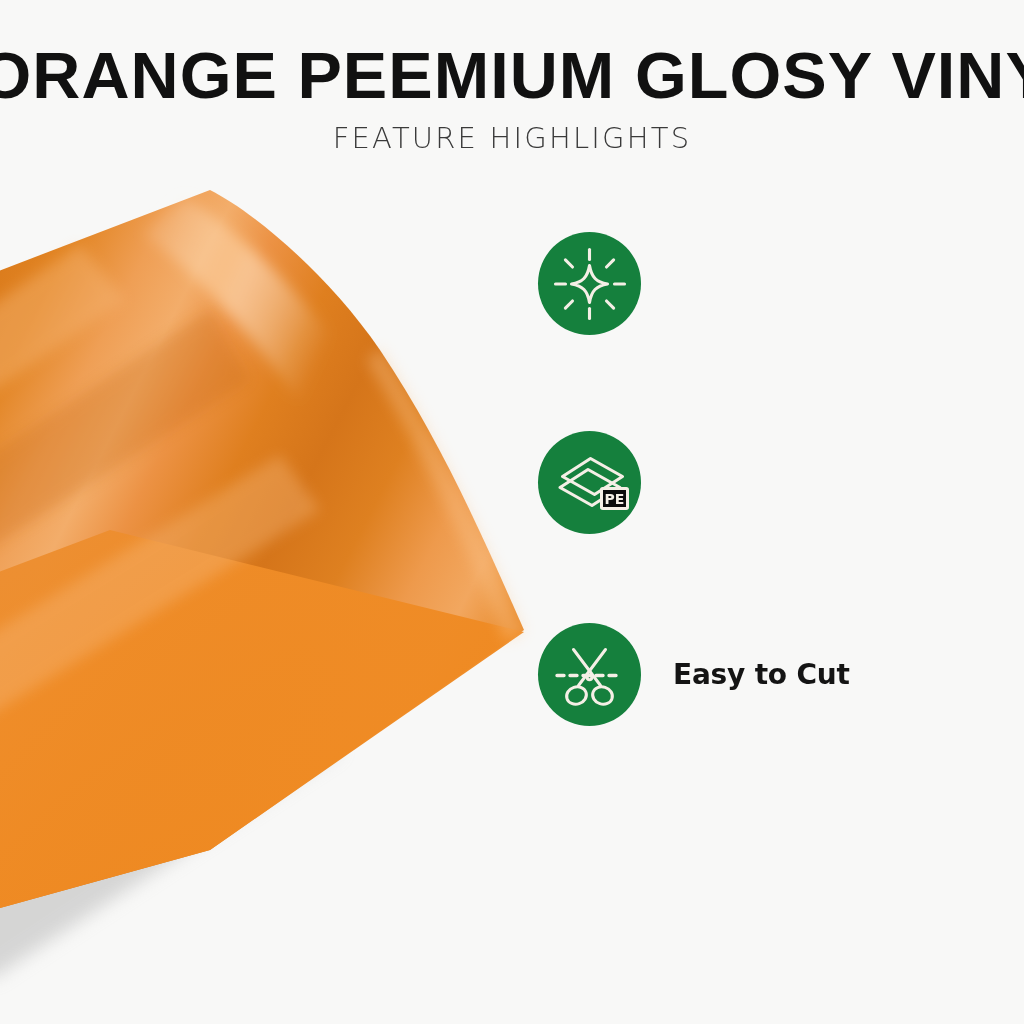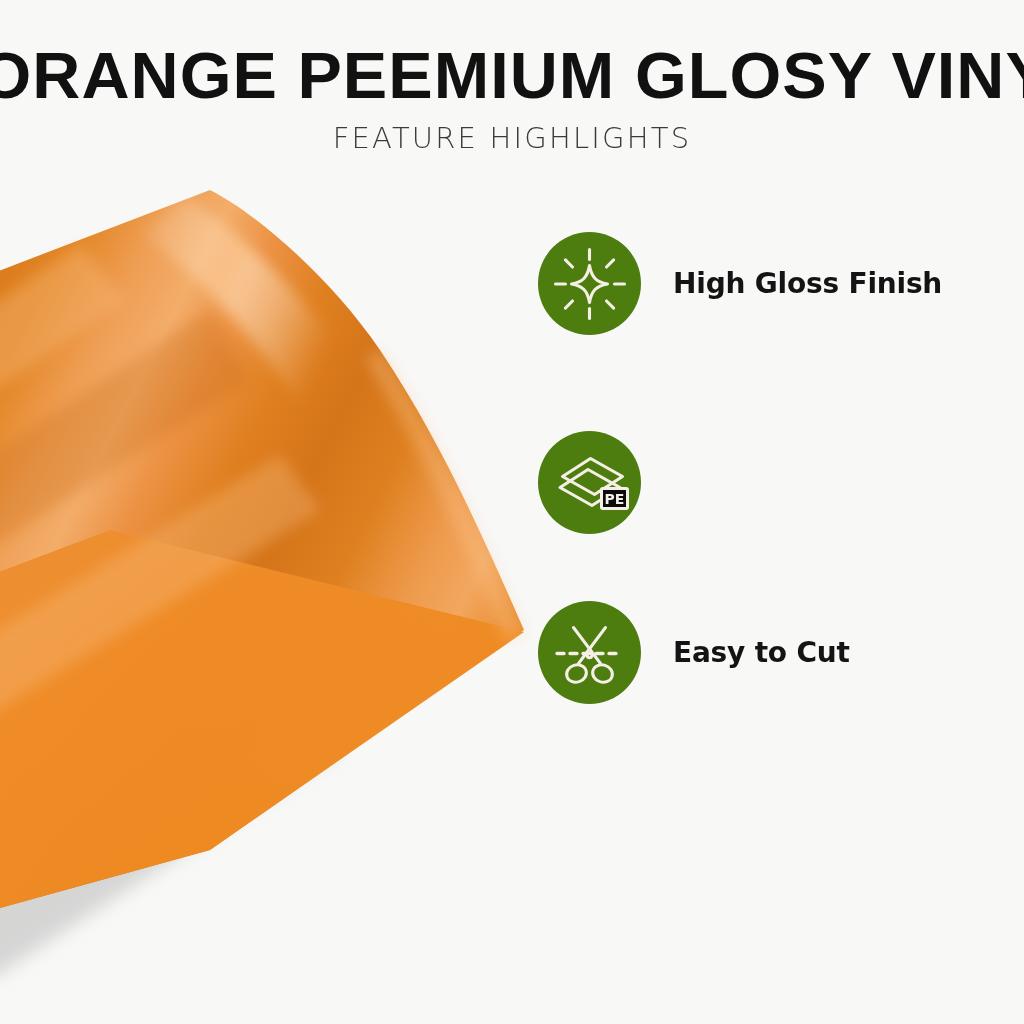--- a/index.html
+++ b/index.html
@@ -31,26 +31,26 @@
 
   
   #sheet-wrap{position:absolute;left:-220px;top:150px;width:780px;height:830px;}
   #sheet-wrap svg{display:block;width:100%;height:100%;overflow:visible;}
 
   
   .features{position:absolute;left:538px;top:232px;width:440px;}
   .feature{position:absolute;left:0;display:flex;align-items:center;}
   .feature.f0{top:0px;}
   .feature.f1{top:199px;}
-  .feature.f2{top:369px;}
+  .feature.f2{top:391px;}
 
   .badge{
     position:relative;flex:0 0 auto;
     width:103px;height:103px;border-radius:50%;
-    background:#4d7c0f;
+    background:#15803d;
   }
   .badge svg{position:absolute;left:0;top:0;width:103px;height:103px;}
 
   .feature-label{
     margin-left:32px;
     font-family:"DejaVu Sans","Liberation Sans",sans-serif;
     font-weight:700;font-size:28px;line-height:37px;
     color:#141414;letter-spacing:-0.2px;
     white-space:pre-line;
   }
@@ -169,21 +169,20 @@
             <line x1="17.5" y1="52" x2="27.5" y2="52"></line>
             <line x1="76.5" y1="52" x2="86.5" y2="52"></line>
 
             <line x1="27.4" y1="27.9" x2="34.5" y2="35.0"></line>
             <line x1="68.5" y1="69.0" x2="75.6" y2="76.1"></line>
             <line x1="75.6" y1="27.9" x2="68.5" y2="35.0"></line>
             <line x1="34.5" y1="69.0" x2="27.4" y2="76.1"></line>
           </g>
         </svg>
       </div>
-      <div class="feature-label">High Gloss Finish</div>
     </div>
 
     <div class="feature f1">
       <div class="badge">
         <svg viewBox="0 0 103 103">
           <g fill="none" stroke="#f5efe6" stroke-width="3.1" stroke-linecap="round" stroke-linejoin="round">
 
             <path d="M22 56.5 L 50 38.5 L 82 56.5 L 54 74.5 Z"></path>
 
             <path d="M24.5 45.5 L 52.5 27.5 L 84.5 45.5 L 56.5 63.5 Z"></path>

